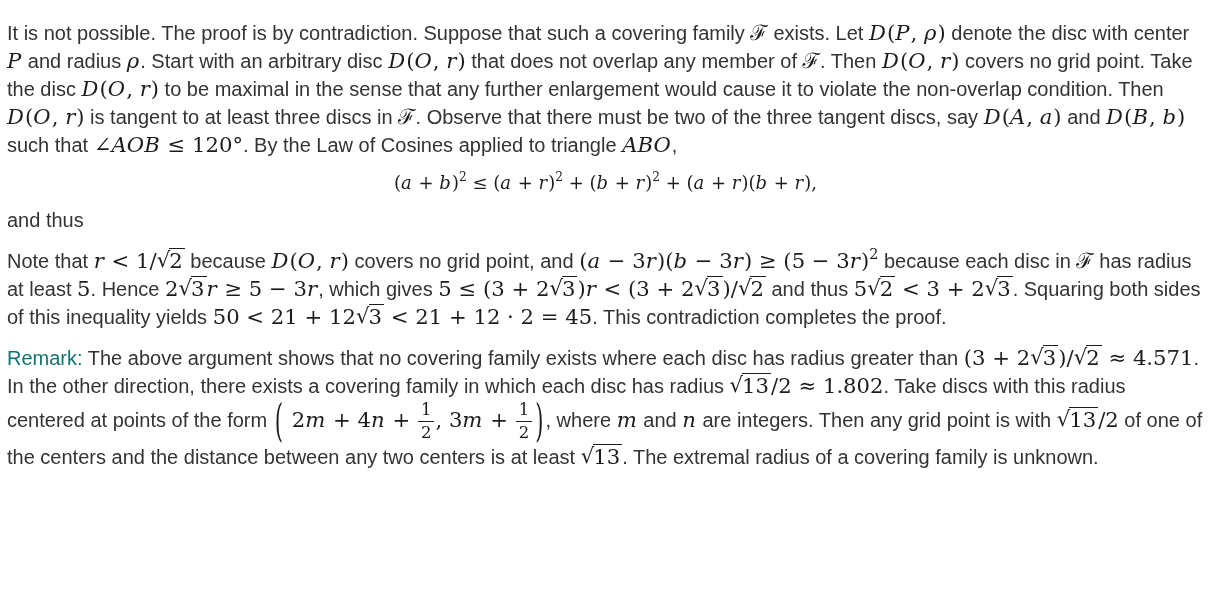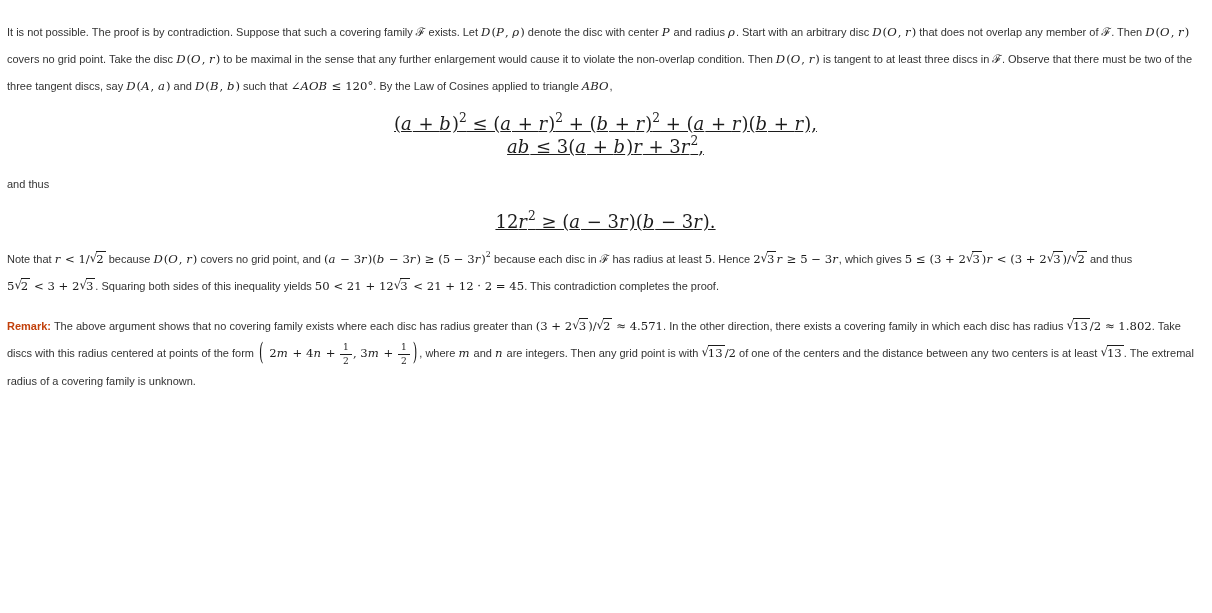--- a/index.html
+++ b/index.html
@@ -9,38 +9,37 @@
     color: #333333;
     overflow: hidden;
   }
   .page { padding: 6px 8px 10px 7px; }
   .page-title {
     font-size: 20px; font-weight: bold;
     color: #1f3d7a;
     margin: 0 0 21px 0;
   }
   .para {
-    font-size: 11px; line-height: 27px;
+    font-size: 20px; line-height: 27px;
     margin: 13px 0;
     color: #333333;
   }
   .math {
     font-family: "DejaVu Serif", serif;
     font-size: 1.06em;
     color: #1c1c1c;
     white-space: nowrap;
   }
   .mvar { font-style: italic; padding-right: 1px; }
   sup.msup { font-size: 0.68em; position: relative; top: -0.1em; vertical-align: super; line-height: 0; }
   .equation {
     text-align: center;
     font-size: 18px;
-    margin: 1px 0;
+    margin: 10px 0;
     color: #1c1c1c;
-    text-decoration: underline;
   }
   .equation .math { font-size: 1em; }
   .sqrt { display: inline-block; white-space: nowrap; }
   .rad-sign { display: inline-block; transform: translateY(-1px); }
   .rad-body {
     display: inline-block;
     border-top: 1px solid currentColor;
     padding: 1px 2px 0 0;
     margin-left: -1px;
     line-height: 1.05;
@@ -54,32 +53,30 @@
   }
   .frac .num { border-bottom: 1px solid currentColor; padding: 0 3px 1px; }
   .frac .den { padding-top: 1px; }
   .bigparen {
     display: inline-block;
     transform: scaleY(2.15);
     transform-origin: 50% 55%;
     margin: 0 2px;
     vertical-align: middle;
   }
-  strong.bold { font-weight: bold; color: #c2410c; }
+  strong.bold { font-weight: normal; color: #0f766e; }
 </style>
 </head>
 <body>
 
 <div class="page">
   <div>
       <p class="para">It is not possible. The proof is by contradiction. Suppose that such a covering family <span class="math">ℱ</span> exists. Let <span class="math"><span class="mvar">D</span>(<span class="mvar">P</span>, <span class="mvar">ρ</span>)</span> denote the disc with center <span class="math"><span class="mvar">P</span></span> and radius <span class="math"><span class="mvar">ρ</span></span>. Start with an arbitrary disc <span class="math"><span class="mvar">D</span>(<span class="mvar">O</span>, <span class="mvar">r</span>)</span> that does not overlap any member of <span class="math">ℱ</span>. Then <span class="math"><span class="mvar">D</span>(<span class="mvar">O</span>, <span class="mvar">r</span>)</span> covers no grid point. Take the disc <span class="math"><span class="mvar">D</span>(<span class="mvar">O</span>, <span class="mvar">r</span>)</span> to be maximal in the sense that any further enlargement would cause it to violate the non-overlap condition. Then <span class="math"><span class="mvar">D</span>(<span class="mvar">O</span>, <span class="mvar">r</span>)</span> is tangent to at least three discs in <span class="math">ℱ</span>. Observe that there must be two of the three tangent discs, say <span class="math"><span class="mvar">D</span>(<span class="mvar">A</span>, <span class="mvar">a</span>)</span> and <span class="math"><span class="mvar">D</span>(<span class="mvar">B</span>, <span class="mvar">b</span>)</span> such that <span class="math">∠<span class="mvar">AOB</span> ≤ 120°</span>. By the Law of Cosines applied to triangle <span class="math"><span class="mvar">ABO</span></span>,</p>
       <div class="equation"><span class="math">(<span class="mvar">a</span> + <span class="mvar">b</span>)<sup class="msup">2</sup> ≤ (<span class="mvar">a</span> + <span class="mvar">r</span>)<sup class="msup">2</sup> + (<span class="mvar">b</span> + <span class="mvar">r</span>)<sup class="msup">2</sup> + (<span class="mvar">a</span> + <span class="mvar">r</span>)(<span class="mvar">b</span> + <span class="mvar">r</span>),</span></div>
-      <div class="equation"><span class="math"><span class="mvar">ab</span> ≤ 3(<span class="mvar">a</span> + <span class="mvar">b</span>)<span class="mvar">r</span> + 3<span class="mvar">r</span><sup class="msup">2</sup>,</span></div>
       <p class="para">and thus</p>
-      <div class="equation"><span class="math">12<span class="mvar">r</span><sup class="msup">2</sup> ≥ (<span class="mvar">a</span> − 3<span class="mvar">r</span>)(<span class="mvar">b</span> − 3<span class="mvar">r</span>).</span></div>
       <p class="para">Note that <span class="math"><span class="mvar">r</span> &lt; 1/<span class="sqrt"><span class="rad-sign">√</span><span class="rad-body">2</span></span></span> because <span class="math"><span class="mvar">D</span>(<span class="mvar">O</span>, <span class="mvar">r</span>)</span> covers no grid point, and <span class="math">(<span class="mvar">a</span> − 3<span class="mvar">r</span>)(<span class="mvar">b</span> − 3<span class="mvar">r</span>) ≥ (5 − 3<span class="mvar">r</span>)<sup class="msup">2</sup></span> because each disc in <span class="math">ℱ</span> has radius at least <span class="math">5</span>. Hence <span class="math">2<span class="sqrt"><span class="rad-sign">√</span><span class="rad-body">3</span></span><span class="mvar">r</span> ≥ 5 − 3<span class="mvar">r</span></span>, which gives <span class="math">5 ≤ (3 + 2<span class="sqrt"><span class="rad-sign">√</span><span class="rad-body">3</span></span>)<span class="mvar">r</span> &lt; (3 + 2<span class="sqrt"><span class="rad-sign">√</span><span class="rad-body">3</span></span>)/<span class="sqrt"><span class="rad-sign">√</span><span class="rad-body">2</span></span></span> and thus <span class="math">5<span class="sqrt"><span class="rad-sign">√</span><span class="rad-body">2</span></span> &lt; 3 + 2<span class="sqrt"><span class="rad-sign">√</span><span class="rad-body">3</span></span></span>. Squaring both sides of this inequality yields <span class="math">50 &lt; 21 + 12<span class="sqrt"><span class="rad-sign">√</span><span class="rad-body">3</span></span> &lt; 21 + 12 · 2 = 45</span>. This contradiction completes the proof.</p>
       <p class="para"><strong class="bold">Remark:</strong> The above argument shows that no covering family exists where each disc has radius greater than <span class="math">(3 + 2<span class="sqrt"><span class="rad-sign">√</span><span class="rad-body">3</span></span>)/<span class="sqrt"><span class="rad-sign">√</span><span class="rad-body">2</span></span> ≈ 4.571</span>. In the other direction, there exists a covering family in which each disc has radius <span class="math"><span class="sqrt"><span class="rad-sign">√</span><span class="rad-body">13</span></span>/2 ≈ 1.802</span>. Take discs with this radius centered at points of the form <span class="math"><span class="bigparen">(</span> 2<span class="mvar">m</span> + 4<span class="mvar">n</span> + <span class="frac">
             <span class="num">1</span>
             <span class="den">2</span>
           </span>, 3<span class="mvar">m</span> + <span class="frac">
             <span class="num">1</span>
             <span class="den">2</span>
           </span><span class="bigparen">)</span></span>, where <span class="math"><span class="mvar">m</span></span> and <span class="math"><span class="mvar">n</span></span> are integers. Then any grid point is with <span class="math"><span class="sqrt"><span class="rad-sign">√</span><span class="rad-body">13</span></span>/2</span> of one of the centers and the distance between any two centers is at least <span class="math"><span class="sqrt"><span class="rad-sign">√</span><span class="rad-body">13</span></span></span>. The extremal radius of a covering family is unknown.</p>
     </div>
 </div>

